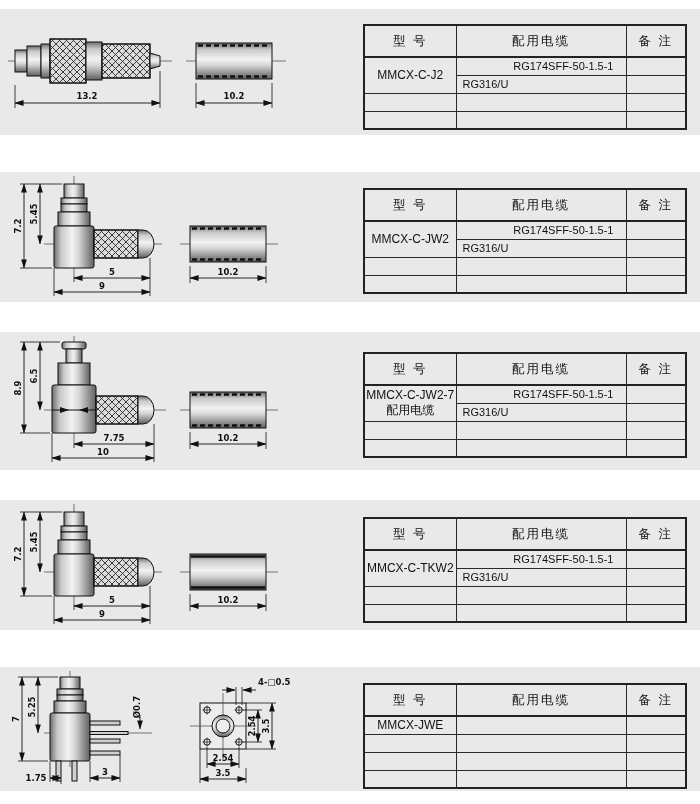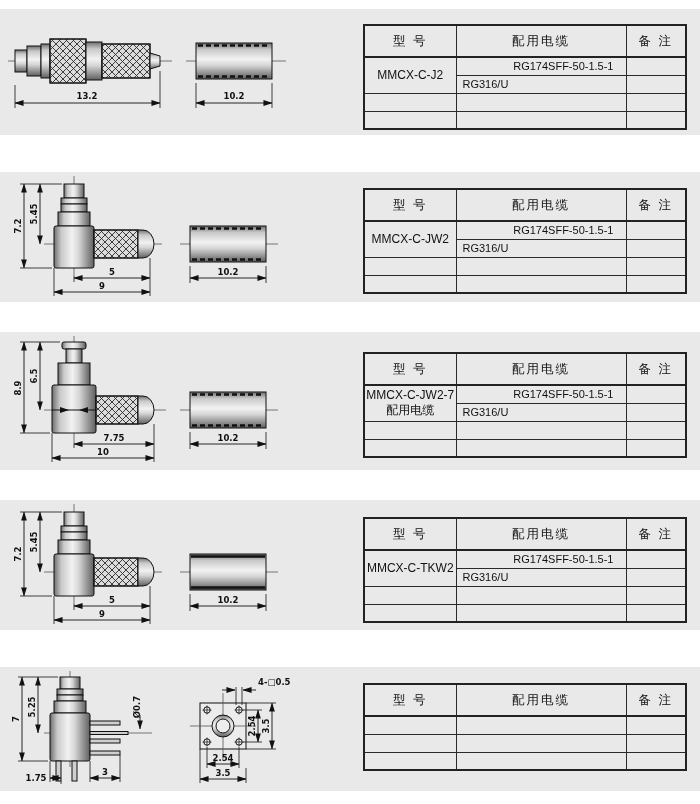--- a/index.html
+++ b/index.html
@@ -464,20 +464,25 @@
         <col style="width:170px">
         <col style="width:60px">
       </colgroup>
     <tbody>
         <tr class="hdr">
       <td>型  号</td>
       <td>配用电缆</td>
       <td>备  注</td>
     </tr>
     <tr>
+      <td class="model">MMCX-JWE</td>
+      <td></td>
+      <td></td>
+    </tr>
+    <tr>
           <td></td>
           <td></td>
           <td></td>
         </tr>
     <tr>
           <td></td>
           <td></td>
           <td></td>
         </tr>
     <tr>

